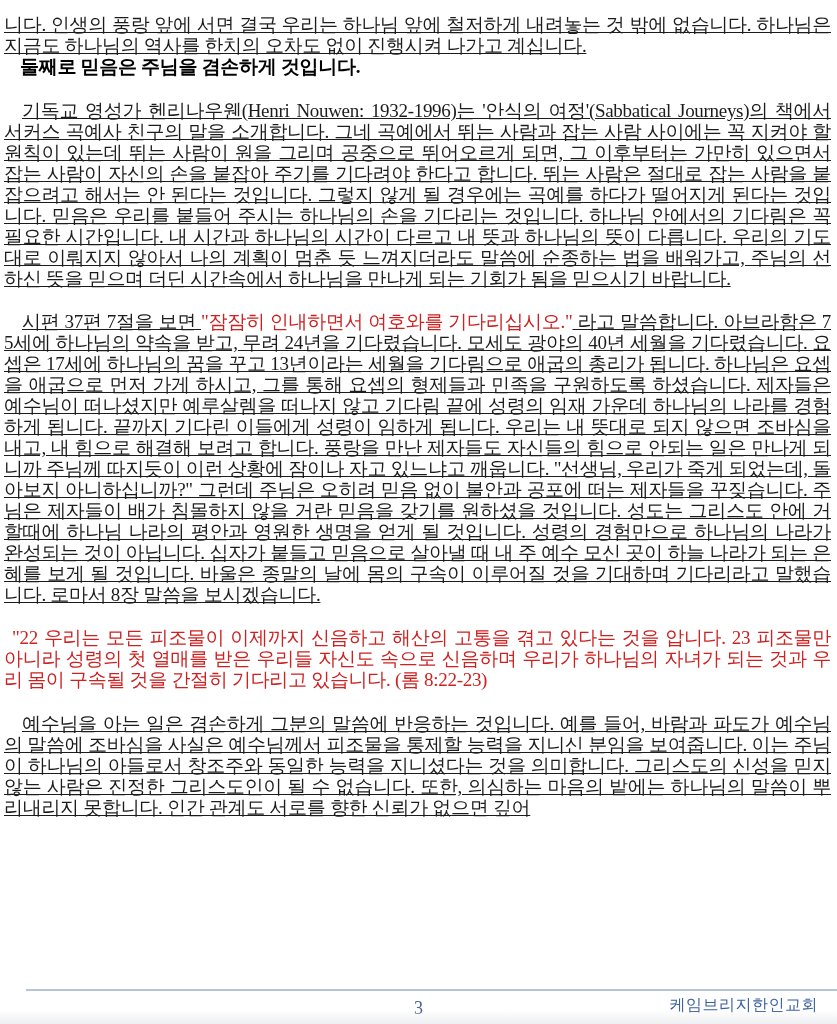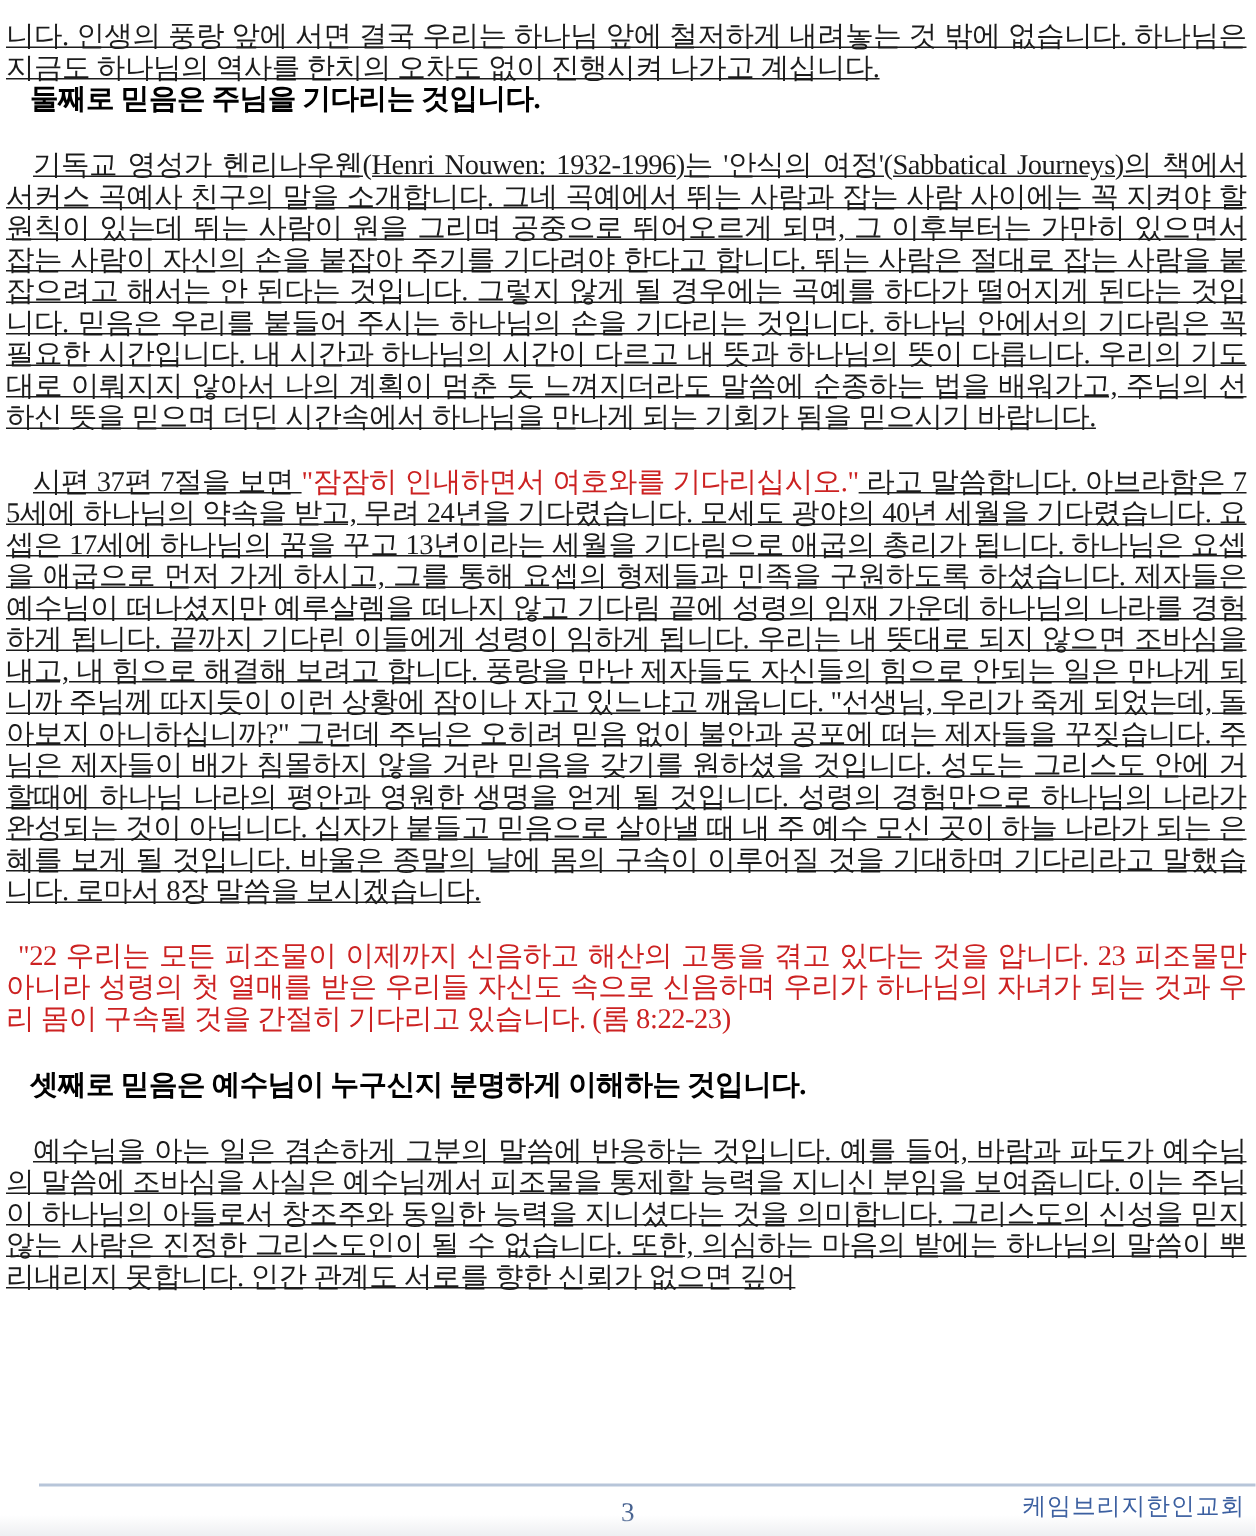--- a/index.html
+++ b/index.html
@@ -57,21 +57,21 @@
   .footer-rule {
     position: absolute;
     left: 26px;
     right: 0;
     top: 989px;
     height: 2px;
     background: #b7c5d9;
   }
   .footer-church {
     position: absolute;
-    right: 7px;
+    right: 19px;
     top: 995px;
     font-size: 16px;
     line-height: 20px;
     color: #3b5fa0;
     letter-spacing: 0.5px;
   }
   .footer-page {
     position: absolute;
     left: 0;
     right: 0;
@@ -89,25 +89,24 @@
     background: linear-gradient(to bottom, rgba(240,240,242,0), rgba(236,237,240,0.9));
   }
 </style>
 </head>
 <body>
 
 <div class="page">
 
   <div class="doc-body" id="doc-body">
       <p class="kind-body-continued"><span class="seg-normal">니다. 인생의 풍랑 앞에 서면 결국 우리는 하나님 앞에 철저하게 내려놓는 것 밖에 없습니다. 하나님은 지금도 하나님의 역사를 한치의 오차도 없이 진행시켜 나가고 계십니다.</span></p>
-      <p class="kind-heading"><span class="seg-bold">둘째로 믿음은 주님을 기다리는 것입니다.</span></p>
+      <p class="kind-heading"><span class="seg-bold">둘째로 믿음은 주님을 겸손하게 것입니다.</span></p>
       <p class="kind-body"><span class="seg-normal">기독교 영성가 헨리나우웬(Henri Nouwen: 1932-1996)는 '안식의 여정'(Sabbatical Journeys)의 책에서 서커스 곡예사 친구의 말을 소개합니다. 그네 곡예에서 뛰는 사람과 잡는 사람 사이에는 꼭 지켜야 할 원칙이 있는데 뛰는 사람이 원을 그리며 공중으로 뛰어오르게 되면, 그 이후부터는 가만히 있으면서 잡는 사람이 자신의 손을 붙잡아 주기를 기다려야 한다고 합니다. 뛰는 사람은 절대로 잡는 사람을 붙잡으려고 해서는 안 된다는 것입니다. 그렇지 않게 될 경우에는 곡예를 하다가 떨어지게 된다는 것입니다. 믿음은 우리를 붙들어 주시는 하나님의 손을 기다리는 것입니다. 하나님 안에서의 기다림은 꼭 필요한 시간입니다. 내 시간과 하나님의 시간이 다르고 내 뜻과 하나님의 뜻이 다릅니다. 우리의 기도대로 이뤄지지 않아서 나의 계획이 멈춘 듯 느껴지더라도 말씀에 순종하는 법을 배워가고, 주님의 선하신 뜻을 믿으며 더딘 시간속에서 하나님을 만나게 되는 기회가 됨을 믿으시기 바랍니다.</span></p>
       <p class="kind-body"><span class="seg-normal">시편 37편 7절을 보면 </span><span class="seg-red">"잠잠히 인내하면서 여호와를 기다리십시오."</span><span class="seg-normal"> 라고 말씀합니다. 아브라함은 75세에 하나님의 약속을 받고, 무려 24년을 기다렸습니다. 모세도 광야의 40년 세월을 기다렸습니다. 요셉은 17세에 하나님의 꿈을 꾸고 13년이라는 세월을 기다림으로 애굽의 총리가 됩니다. 하나님은 요셉을 애굽으로 먼저 가게 하시고, 그를 통해 요셉의 형제들과 민족을 구원하도록 하셨습니다. 제자들은 예수님이 떠나셨지만 예루살렘을 떠나지 않고 기다림 끝에 성령의 임재 가운데 하나님의 나라를 경험하게 됩니다. 끝까지 기다린 이들에게 성령이 임하게 됩니다. 우리는 내 뜻대로 되지 않으면 조바심을 내고, 내 힘으로 해결해 보려고 합니다. 풍랑을 만난 제자들도 자신들의 힘으로 안되는 일은 만나게 되니까 주님께 따지듯이 이런 상황에 잠이나 자고 있느냐고 깨웁니다. "선생님, 우리가 죽게 되었는데, 돌아보지 아니하십니까?" 그런데 주님은 오히려 믿음 없이 불안과 공포에 떠는 제자들을 꾸짖습니다. 주님은 제자들이 배가 침몰하지 않을 거란 믿음을 갖기를 원하셨을 것입니다. 성도는 그리스도 안에 거할때에 하나님 나라의 평안과 영원한 생명을 얻게 될 것입니다. 성령의 경험만으로 하나님의 나라가 완성되는 것이 아닙니다. 십자가 붙들고 믿음으로 살아낼 때 내 주 예수 모신 곳이 하늘 나라가 되는 은혜를 보게 될 것입니다. 바울은 종말의 날에 몸의 구속이 이루어질 것을 기대하며 기다리라고 말했습니다. 로마서 8장 말씀을 보시겠습니다.</span></p>
       <p class="kind-scripture"><span class="seg-red">"22 우리는 모든 피조물이 이제까지 신음하고 해산의 고통을 겪고 있다는 것을 압니다. 23 피조물만 아니라 성령의 첫 열매를 받은 우리들 자신도 속으로 신음하며 우리가 하나님의 자녀가 되는 것과 우리 몸이 구속될 것을 간절히 기다리고 있습니다. (롬 8:22-23)</span></p>
-      <p class="kind-heading"><span class="seg-bold">셋째로 믿음은 예수님이 누구신지 분명하게 이해하는 것입니다.</span></p>
       <p class="kind-body"><span class="seg-normal">예수님을 아는 일은 겸손하게 그분의 말씀에 반응하는 것입니다. 예를 들어, 바람과 파도가 예수님의 말씀에 조바심을 사실은 예수님께서 피조물을 통제할 능력을 지니신 분임을 보여줍니다. 이는 주님이 하나님의 아들로서 창조주와 동일한 능력을 지니셨다는 것을 의미합니다. 그리스도의 신성을 믿지 않는 사람은 진정한 그리스도인이 될 수 없습니다. 또한, 의심하는 마음의 밭에는 하나님의 말씀이 뿌리내리지 못합니다. 인간 관계도 서로를 향한 신뢰가 없으면 깊어</span></p>
     </div>
 
   <div class="footer-rule"></div>
 
   <div class="footer-church">케임브리지한인교회</div>
 
   <div class="footer-page">3</div>
 
   <div class="bottom-band"></div>

